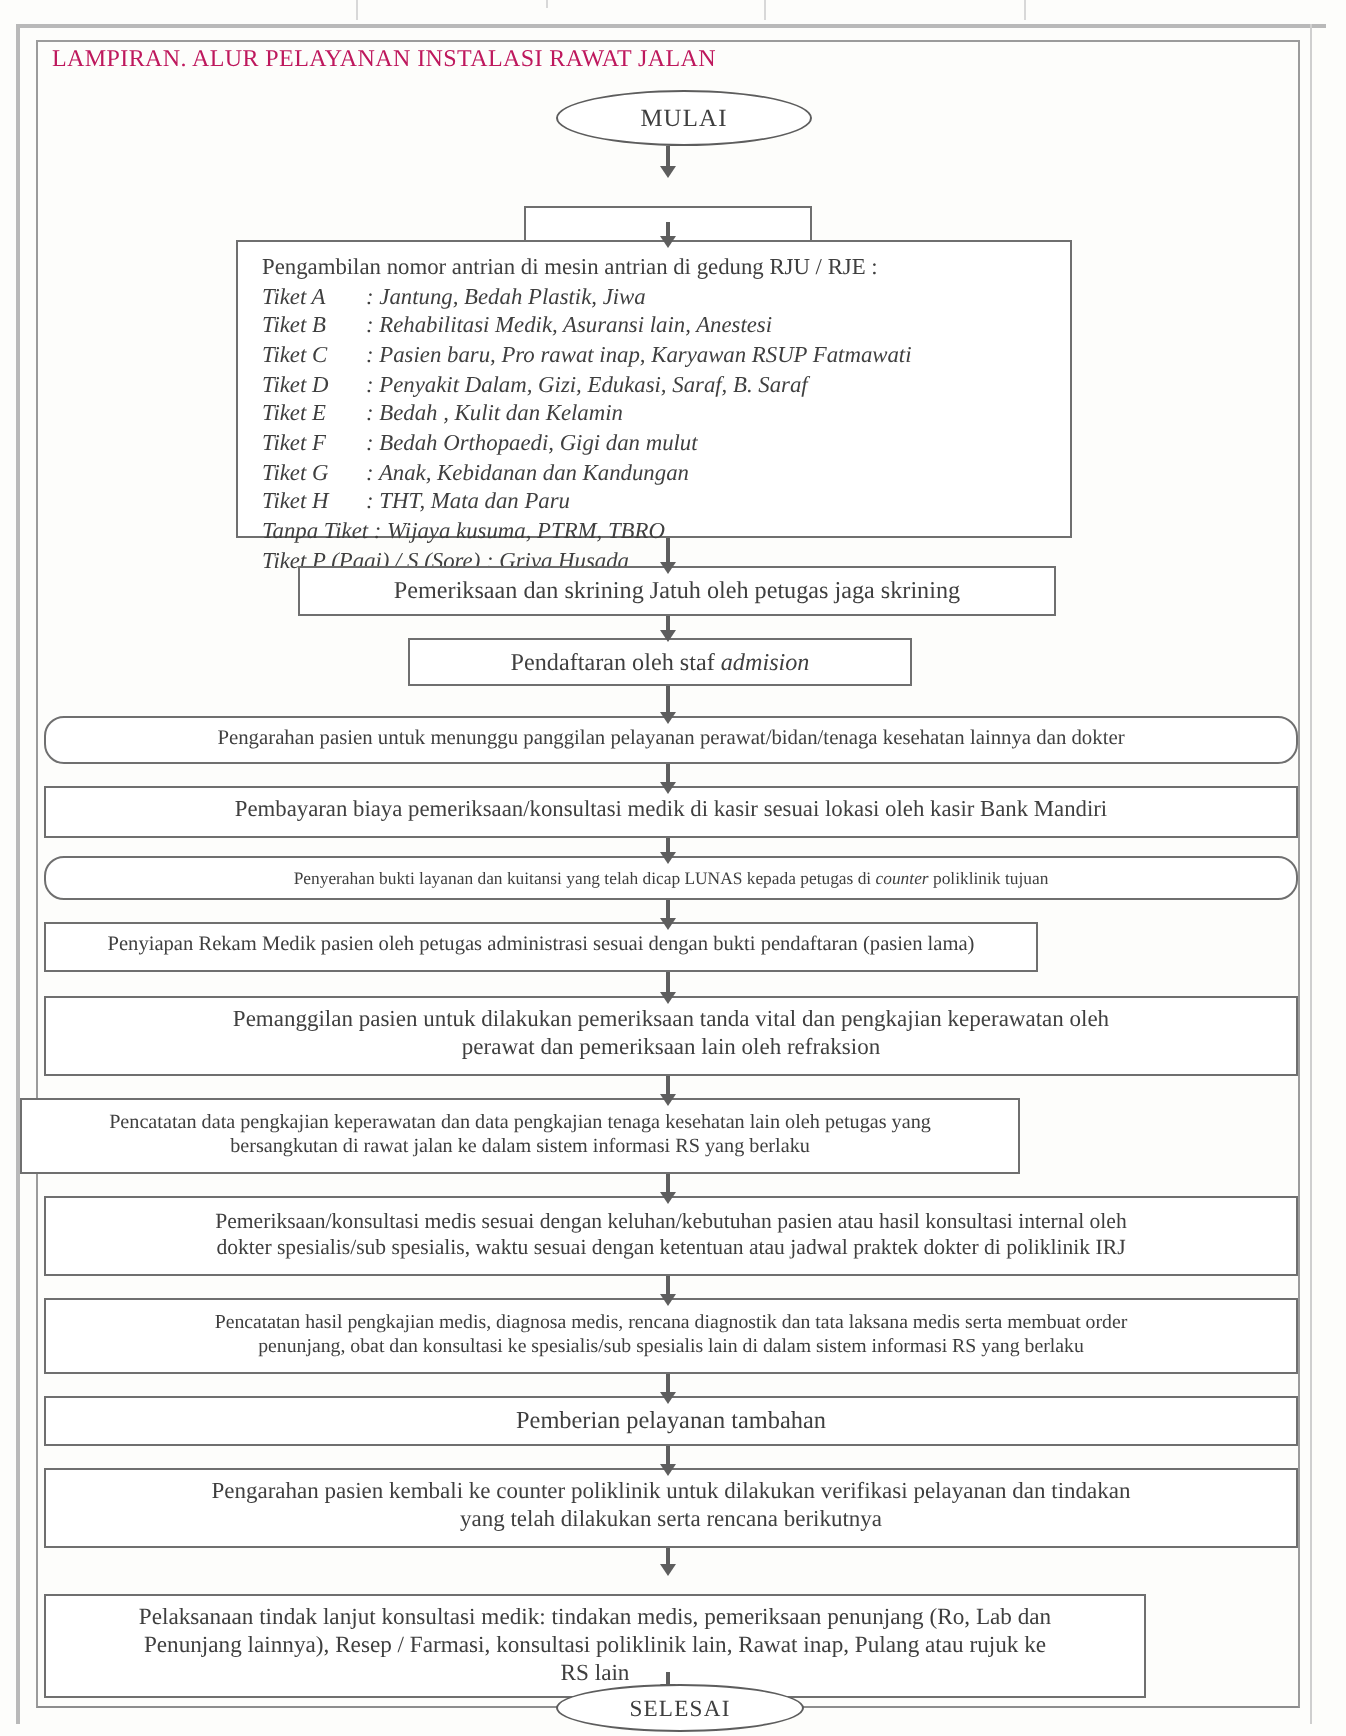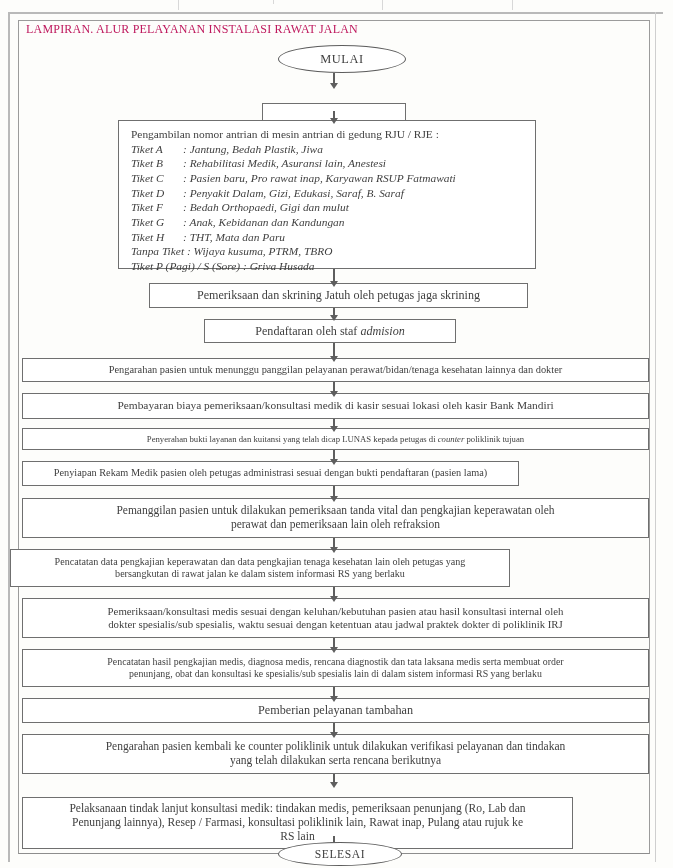--- a/index.html
+++ b/index.html
@@ -47,21 +47,21 @@
   .node{
     position:absolute;box-sizing:border-box;
     border:1.7px solid #6f6f6f;
     background:#ffffff;
     display:flex;align-items:center;justify-content:center;
     text-align:center;
     padding:1px 6px;
     line-height:1.18;
     color:#3f3f3f;
   }
-  .node.thin{border-width:1.3px;}
+  .node.thin{border-width:1.3px;border-radius:10px;}
   .node .txt{display:block;width:100%;}
   .ellipse{
     position:absolute;box-sizing:border-box;
     border:1.7px solid #5d5d5d;
     border-radius:50%;
     background:#ffffff;
     display:flex;align-items:center;justify-content:center;
     letter-spacing:.6px;
     color:#3f3f3f;
     z-index:4;
@@ -124,20 +124,21 @@
       <div class="head" style="top:7px;"></div>
   </div>
 
   <div class="ticketbox" style="left:118px;top:120px;width:418px;height:149px;">
     <div class="hdr">Pengambilan nomor antrian di mesin antrian di gedung RJU / RJE :</div>
     <div id="ticket-rows">
         <div class="row"><span class="tlabel">Tiket  A</span><span>:  </span><span>Jantung, Bedah Plastik, Jiwa</span></div>
         <div class="row"><span class="tlabel">Tiket  B</span><span>:  </span><span>Rehabilitasi Medik, Asuransi lain, Anestesi</span></div>
         <div class="row"><span class="tlabel">Tiket  C</span><span>:  </span><span>Pasien baru, Pro rawat inap, Karyawan RSUP Fatmawati</span></div>
         <div class="row"><span class="tlabel">Tiket  D</span><span>:  </span><span>Penyakit Dalam, Gizi, Edukasi, Saraf, B. Saraf</span></div>
+        <div class="row"><span class="tlabel">Tiket  E</span><span>:  </span><span>Bedah , Kulit dan Kelamin</span></div>
         <div class="row"><span class="tlabel">Tiket  F</span><span>:  </span><span>Bedah Orthopaedi, Gigi dan mulut</span></div>
         <div class="row"><span class="tlabel">Tiket  G</span><span>:  </span><span>Anak, Kebidanan dan Kandungan</span></div>
         <div class="row"><span class="tlabel">Tiket  H</span><span>:  </span><span>THT, Mata dan Paru</span></div>
         <div class="row">Tanpa Tiket : Wijaya kusuma, PTRM, TBRO</div>
         <div class="row">Tiket P (Pagi) / S (Sore) : Griva Husada</div>
       </div>
   </div>
 
   <div class="arrow" style="left:334px;top:269px;">
     <div class="stem" style="height:14px;"></div>

